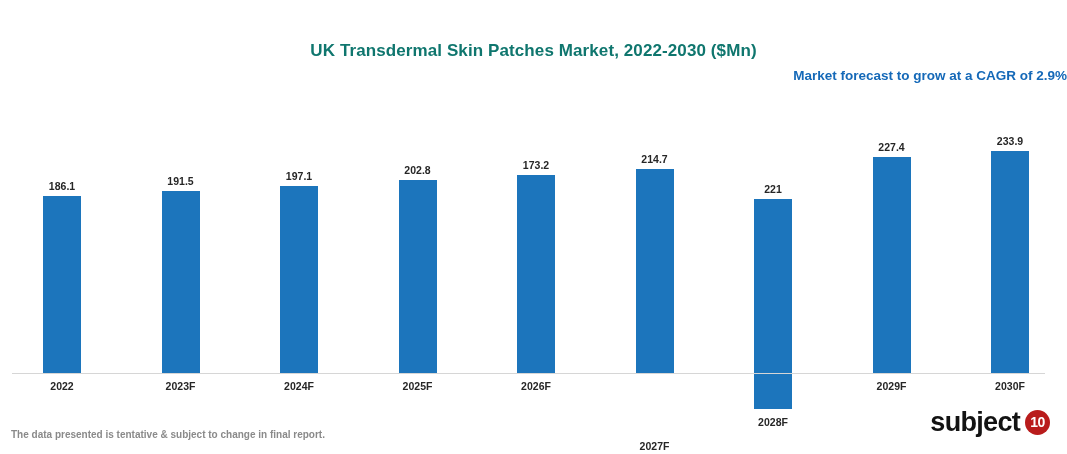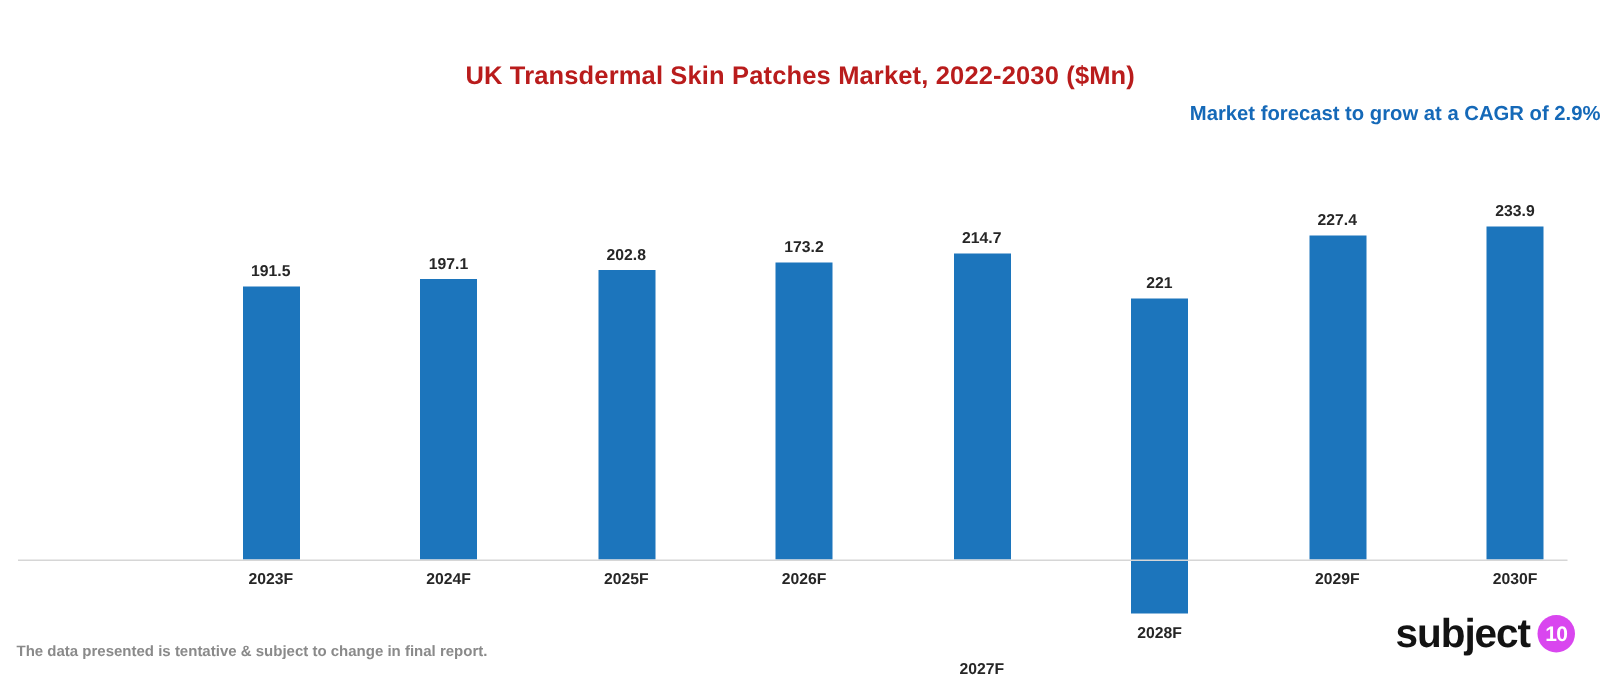--- a/index.html
+++ b/index.html
@@ -29,21 +29,21 @@
   .title-block {
     position: absolute;
     left: 0;
     top: 40px;
     width: 1067px;
     text-align: center;
   }
   .chart-title {
     font-size: 17px;
     font-weight: bold;
-    color: #b91c1c;
+    color: #0f766e;
     letter-spacing: 0.1px;
     line-height: 21px;
     white-space: nowrap;
   }
   .chart-subtitle {
     margin-top: 6px;
     font-size: 13.5px;
     font-weight: bold;
     color: #1569b8;
     line-height: 17px;
@@ -124,41 +124,46 @@
     font-weight: bold;
     color: #131313;
     letter-spacing: -0.7px;
     line-height: 27px;
   }
   .logo-badge {
     margin-left: 5px;
     width: 25px;
     height: 25px;
     border-radius: 50%;
-    background: #d946ef;
+    background: #b91c1c;
     color: #ffffff;
     font-size: 14px;
     font-weight: bold;
     display: flex;
     align-items: center;
     justify-content: center;
     letter-spacing: -0.5px;
   }
 </style>
 </head>
 <body>
 
 <div id="chart-root">
 
   <div class="title-block">
     <div class="chart-title">UK Transdermal Skin Patches Market, 2022-2030 ($Mn)</div>
     <div class="chart-subtitle">Market forecast to grow at a CAGR of 2.9%</div>
   </div>
 
   <div class="bars-layer" id="bars-layer">
+      <div class="bar-group" style="left: 43px; top: 0px; bottom: auto; height: 454px;">
+        <div class="bar-value" style="top: 180.317px;">186.1</div>
+        <div class="bar-rect" style="top: 196.317px; bottom: auto; height: 176.683px; width: 38px; background: rgb(28, 117, 188);"></div>
+        <div class="bar-category" style="top: 380px;">2022</div>
+      </div>
       <div class="bar-group" style="left: 161.5px; top: 0px; bottom: auto; height: 454px;">
         <div class="bar-value" style="top: 175.19px;">191.5</div>
         <div class="bar-rect" style="top: 191.19px; bottom: auto; height: 181.81px; width: 38px; background: rgb(28, 117, 188);"></div>
         <div class="bar-category" style="top: 380px;">2023F</div>
       </div>
       <div class="bar-group" style="left: 280px; top: 0px; bottom: auto; height: 454px;">
         <div class="bar-value" style="top: 169.873px;">197.1</div>
         <div class="bar-rect" style="top: 185.873px; bottom: auto; height: 187.127px; width: 38px; background: rgb(28, 117, 188);"></div>
         <div class="bar-category" style="top: 380px;">2024F</div>
       </div>

